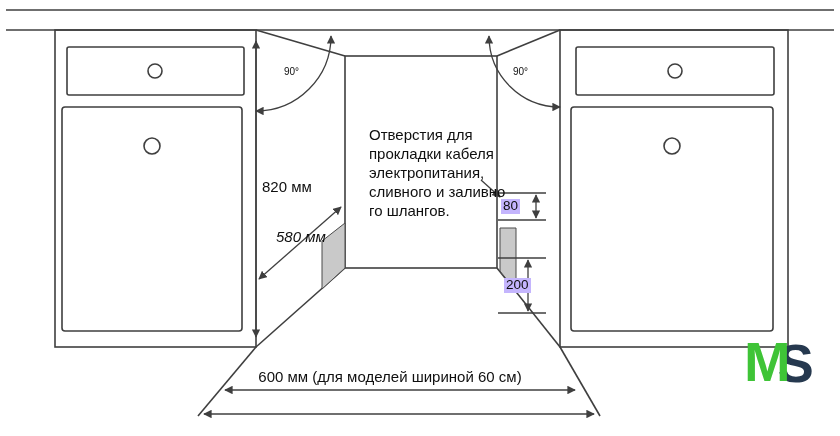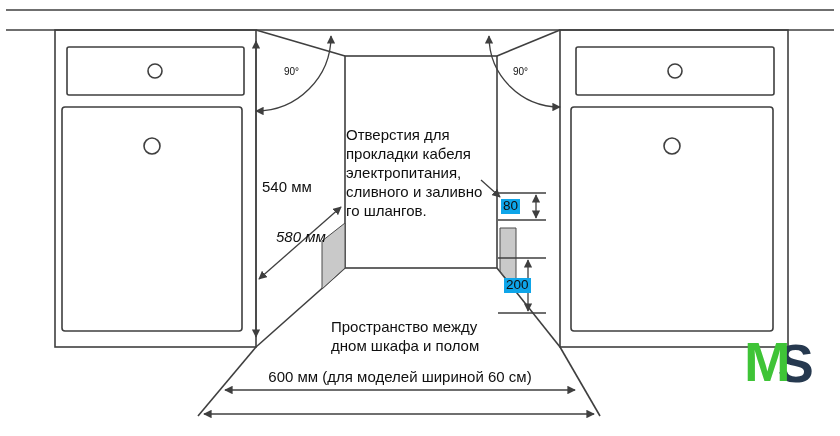--- a/index.html
+++ b/index.html
@@ -14,21 +14,21 @@
   .stk{stroke:#3f3f3f;stroke-width:1.6;fill:none;}
   .thin{stroke:#3f3f3f;stroke-width:1.3;fill:none;}
   .hole{fill:#c9c9c9;stroke:#4a4a4a;stroke-width:1;}
   .lbl{
     position:absolute;
     color:#0f0f0f;
     font-size:15px;
     line-height:1.27;
     white-space:pre-line;
   }
-  .small{font-size:13.5px;background:#0ea5e9;padding:0 2px;line-height:1.1;}
+  .small{font-size:13.5px;background:#c4b5fd;padding:0 2px;line-height:1.1;}
   .deg{font-size:10px;}
   .center{text-align:center;white-space:nowrap;}
   .logo{position:absolute;left:744px;top:334px;display:flex;align-items:flex-start;}
   .logo-m{font-weight:800;font-size:56px;line-height:1;color:#3fc437;position:relative;z-index:2;}
   .logo-s{font-weight:800;font-size:54px;line-height:1;color:#26394f;position:relative;z-index:1;margin-left:-13px;margin-top:2px;}
 </style>
 </head>
 <body>
 
 <div id="stage">
@@ -92,42 +92,40 @@
       <line class="thin" x1="256" y1="41" x2="256" y2="337" marker-start="url(#arw)" marker-end="url(#arw)"></line>
       <line class="thin" x1="259" y1="279" x2="341" y2="207" marker-start="url(#arw)" marker-end="url(#arw)"></line>
       <line class="thin" x1="225" y1="390" x2="575" y2="390" marker-start="url(#arw)" marker-end="url(#arw)"></line>
       <line class="thin" x1="204" y1="414" x2="594" y2="414" marker-start="url(#arw)" marker-end="url(#arw)"></line>
       <path class="thin" d="M 331 36 A 75 75 0 0 1 256 111" marker-start="url(#arw)" marker-end="url(#arw)"></path>
       <path class="thin" d="M 489 36 A 71 71 0 0 0 560 107" marker-start="url(#arw)" marker-end="url(#arw)"></path>
       <line class="thin" x1="481" y1="180" x2="500" y2="197" marker-end="url(#arw)"></line>
     </g>
   </svg>
 
-  <div class="lbl" style="left:346px;top:125px;width:160px;">Отверстия для
+  <div class="lbl" style="left:369px;top:125px;width:160px;">Отверстия для
 прокладки кабеля
 электропитания,
 сливного и заливно
 го шлангов.</div>
 
-  <div class="lbl" style="left:331px;top:317px;width:180px;">Пространство между
-дном шкафа и полом</div>
 
-  <div class="lbl" style="left:262px;top:177px;">540 мм</div>
+  <div class="lbl" style="left:262px;top:177px;">820 мм</div>
 
   <div class="lbl" style="left:276px;top:227px;font-style:italic;">580 мм</div>
 
   <div class="lbl deg" style="left:284px;top:66px;">90°</div>
 
   <div class="lbl deg" style="left:513px;top:66px;">90°</div>
 
   <div class="lbl small" style="left:501px;top:199px;">80</div>
 
   <div class="lbl small" style="left:504px;top:278px;">200</div>
 
-  <div class="lbl center" style="left:215px;top:367px;width:370px;">600 мм (для моделей шириной 60 см)</div>
+  <div class="lbl center" style="left:205px;top:367px;width:370px;">600 мм (для моделей шириной 60 см)</div>
 
 
   <div class="logo">
     <span class="logo-m">M</span>
     <span class="logo-s">S</span>
   </div>
 
 </div>
 
 </body></html>

